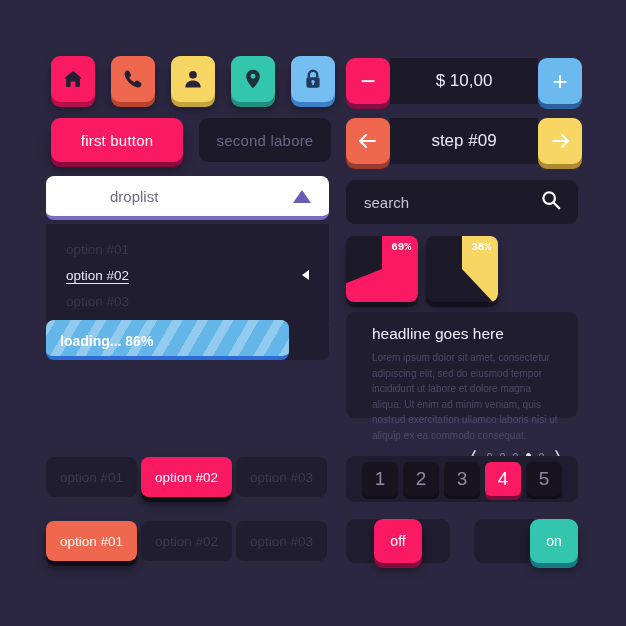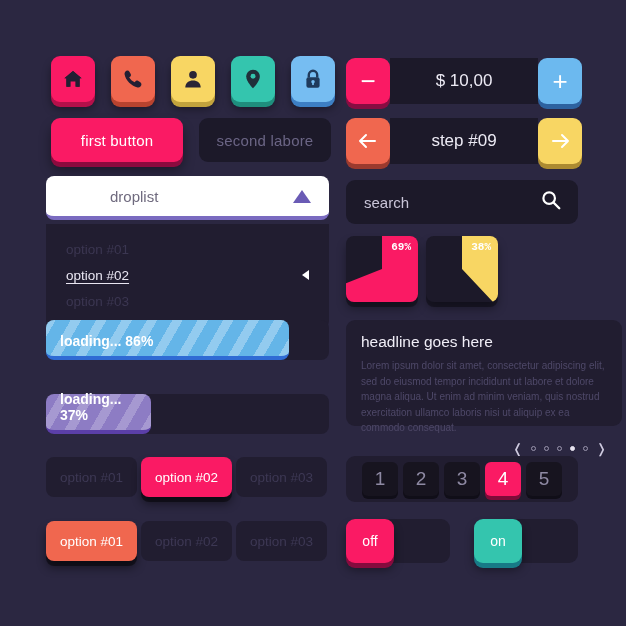--- a/index.html
+++ b/index.html
@@ -122,22 +122,22 @@
   
   .tiles { position:absolute; left:346px; top:236px; display:flex; gap:8px; }
   .tile { width:72px; height:66px; border-radius:8px; position:relative; overflow:hidden; background:#1c1929;font-family:Liberation Mono, monospace; }
   .tile .pct {
     position:absolute; right:7px; top:5px; font-size:11px; color:#fff; z-index:3; font-weight:bold;
   }
   .tile svg { position:absolute; inset:0; }
 
   
   .card {
-    position:absolute; left:346px; top:320px; width:276px; height:106px;
-    background:#211d30; border-radius:9px; padding:13px 15px 10px 15px;
+    position:absolute; left:346px; top:312px; width:232px; height:106px;
+    background:#211d30; border-radius:9px; padding:13px 15px 10px 26px;
   }
   .card h3 { color:#f0eef7; font-size:15.5px; font-weight:normal; margin-bottom:7px; }
   .card p  { color:#4e4868; font-size:10px; line-height:1.55; }
   .dots { display:flex; align-items:center; justify-content:flex-end; gap:8px; margin-top:5px; }
   .dots .chev { color:#cfcbe0; font-size:13px; cursor:pointer; }
   .dot { width:5px; height:5px; border-radius:50%; border:1px solid #9a95ad; cursor:pointer; }
   .dot.on { background:#e7e4f0; border-color:#e7e4f0; }
 
   
   .pagination {
@@ -156,21 +156,21 @@
   
   .toggle {
     position:absolute; top:519px; width:104px; height:44px;
     background:#211d30; border-radius:9px; display:flex; align-items:center; cursor:pointer;
   }
   .toggle .knob {
     width:48px; height:44px; border-radius:9px;
     display:flex; align-items:center; justify-content:center;
     color:#fff; font-size:14px;
   }
-  .toggle.right-side { }
+  .toggle.right-side { justify-content:flex-end; }
 </style>
 </head>
 <body>
 
 <div id="root">
 
   <div class="row icon-btns" id="iconBtns">
       <button class="icon-btn" style="background: rgb(250, 26, 100); box-shadow: rgb(180, 16, 74) 0px 5px 0px, rgba(0, 0, 0, 0.4) 0px 7px 9px;">
         <span>
           <svg width="22" height="22" viewBox="0 0 24 24">
@@ -235,26 +235,20 @@
         <div class="droplist-opt">
           <span class="opt-text">option #03</span>
         </div>
       </div>
   </div>
 
   <div class="prog-wrap" style="top:320px;">
     <div class="prog-track"></div>
     <div class="prog-fill blue" id="prog0" style="width: 86%;">
       <span>loading... 86%</span>
-    </div>
-  </div>
-  <div class="prog-wrap" style="top:394px;">
-    <div class="prog-track"></div>
-    <div class="prog-fill purple" id="prog1" style="width: 37%;">
-      <span>loading... 37%</span>
     </div>
   </div>
 
   <div class="seg" style="top:457px;" id="seg0">
       <button class="seg-item">option #01</button>
       <button class="seg-item on" style="background: rgb(250, 26, 100); box-shadow: rgba(0, 0, 0, 0.45) 0px 5px 0px, rgba(0, 0, 0, 0.45) 0px 7px 10px;">option #02</button>
       <button class="seg-item">option #03</button>
     </div>
   <div class="seg" style="top:521px;" id="seg1">
       <button class="seg-item on" style="background: rgb(240, 103, 79); box-shadow: rgba(0, 0, 0, 0.45) 0px 5px 0px, rgba(0, 0, 0, 0.45) 0px 7px 10px;">option #01</button>
@@ -324,20 +318,20 @@
   </div>
 
   <div class="pagination" id="pagination">
       <button class="page" style="box-shadow: rgba(0, 0, 0, 0.5) 0px 3px 0px;">1</button>
       <button class="page" style="box-shadow: rgba(0, 0, 0, 0.5) 0px 3px 0px;">2</button>
       <button class="page" style="box-shadow: rgba(0, 0, 0, 0.5) 0px 3px 0px;">3</button>
       <button class="page on" style="background: rgb(250, 26, 100); box-shadow: rgba(150, 8, 60, 0.8) 0px 4px 0px;">4</button>
       <button class="page" style="box-shadow: rgba(0, 0, 0, 0.5) 0px 3px 0px;">5</button>
     </div>
 
-  <div class="toggle" style="left:346px;">
+  <div class="toggle" style="left:346px;justify-content:center;">
     <div class="knob" id="knobOff" style="background: rgb(250, 26, 100); box-shadow: rgba(160, 8, 66, 0.8) 0px 5px 0px, rgba(0, 0, 0, 0.4) 0px 7px 10px;">off</div>
   </div>
   <div class="toggle right-side" style="left:474px;">
     <div class="knob" id="knobOn" style="background: rgb(52, 197, 174); box-shadow: rgba(22, 140, 150, 0.85) 0px 5px 0px, rgba(0, 0, 0, 0.4) 0px 7px 10px;">on</div>
   </div>
 
 </div>
 
 </body></html>

